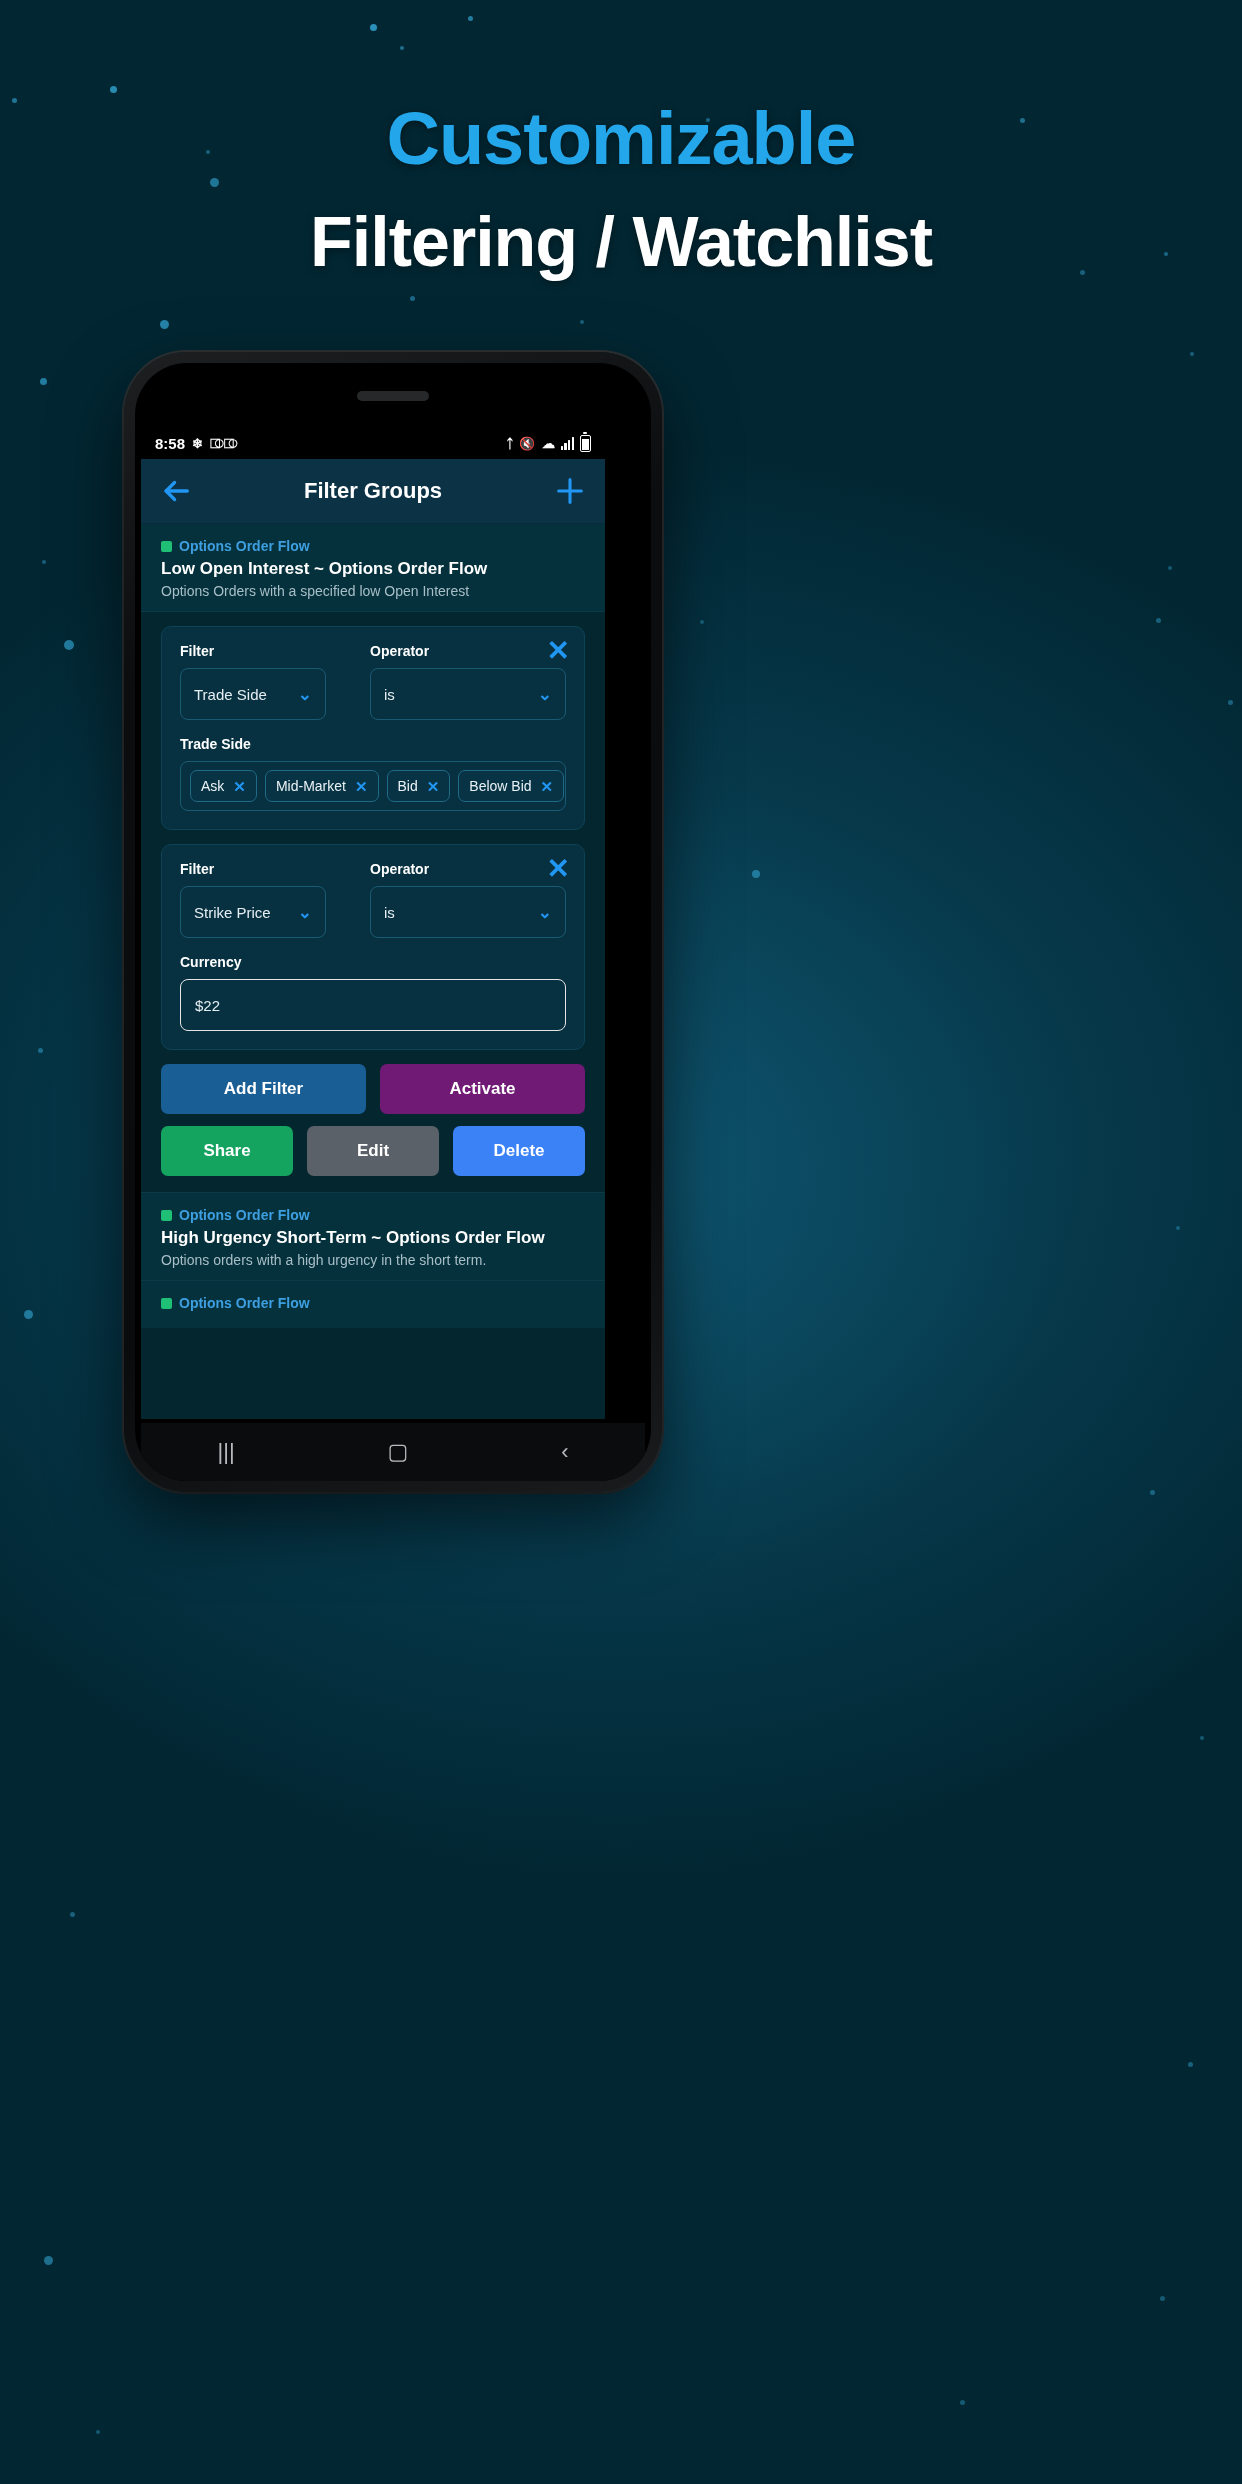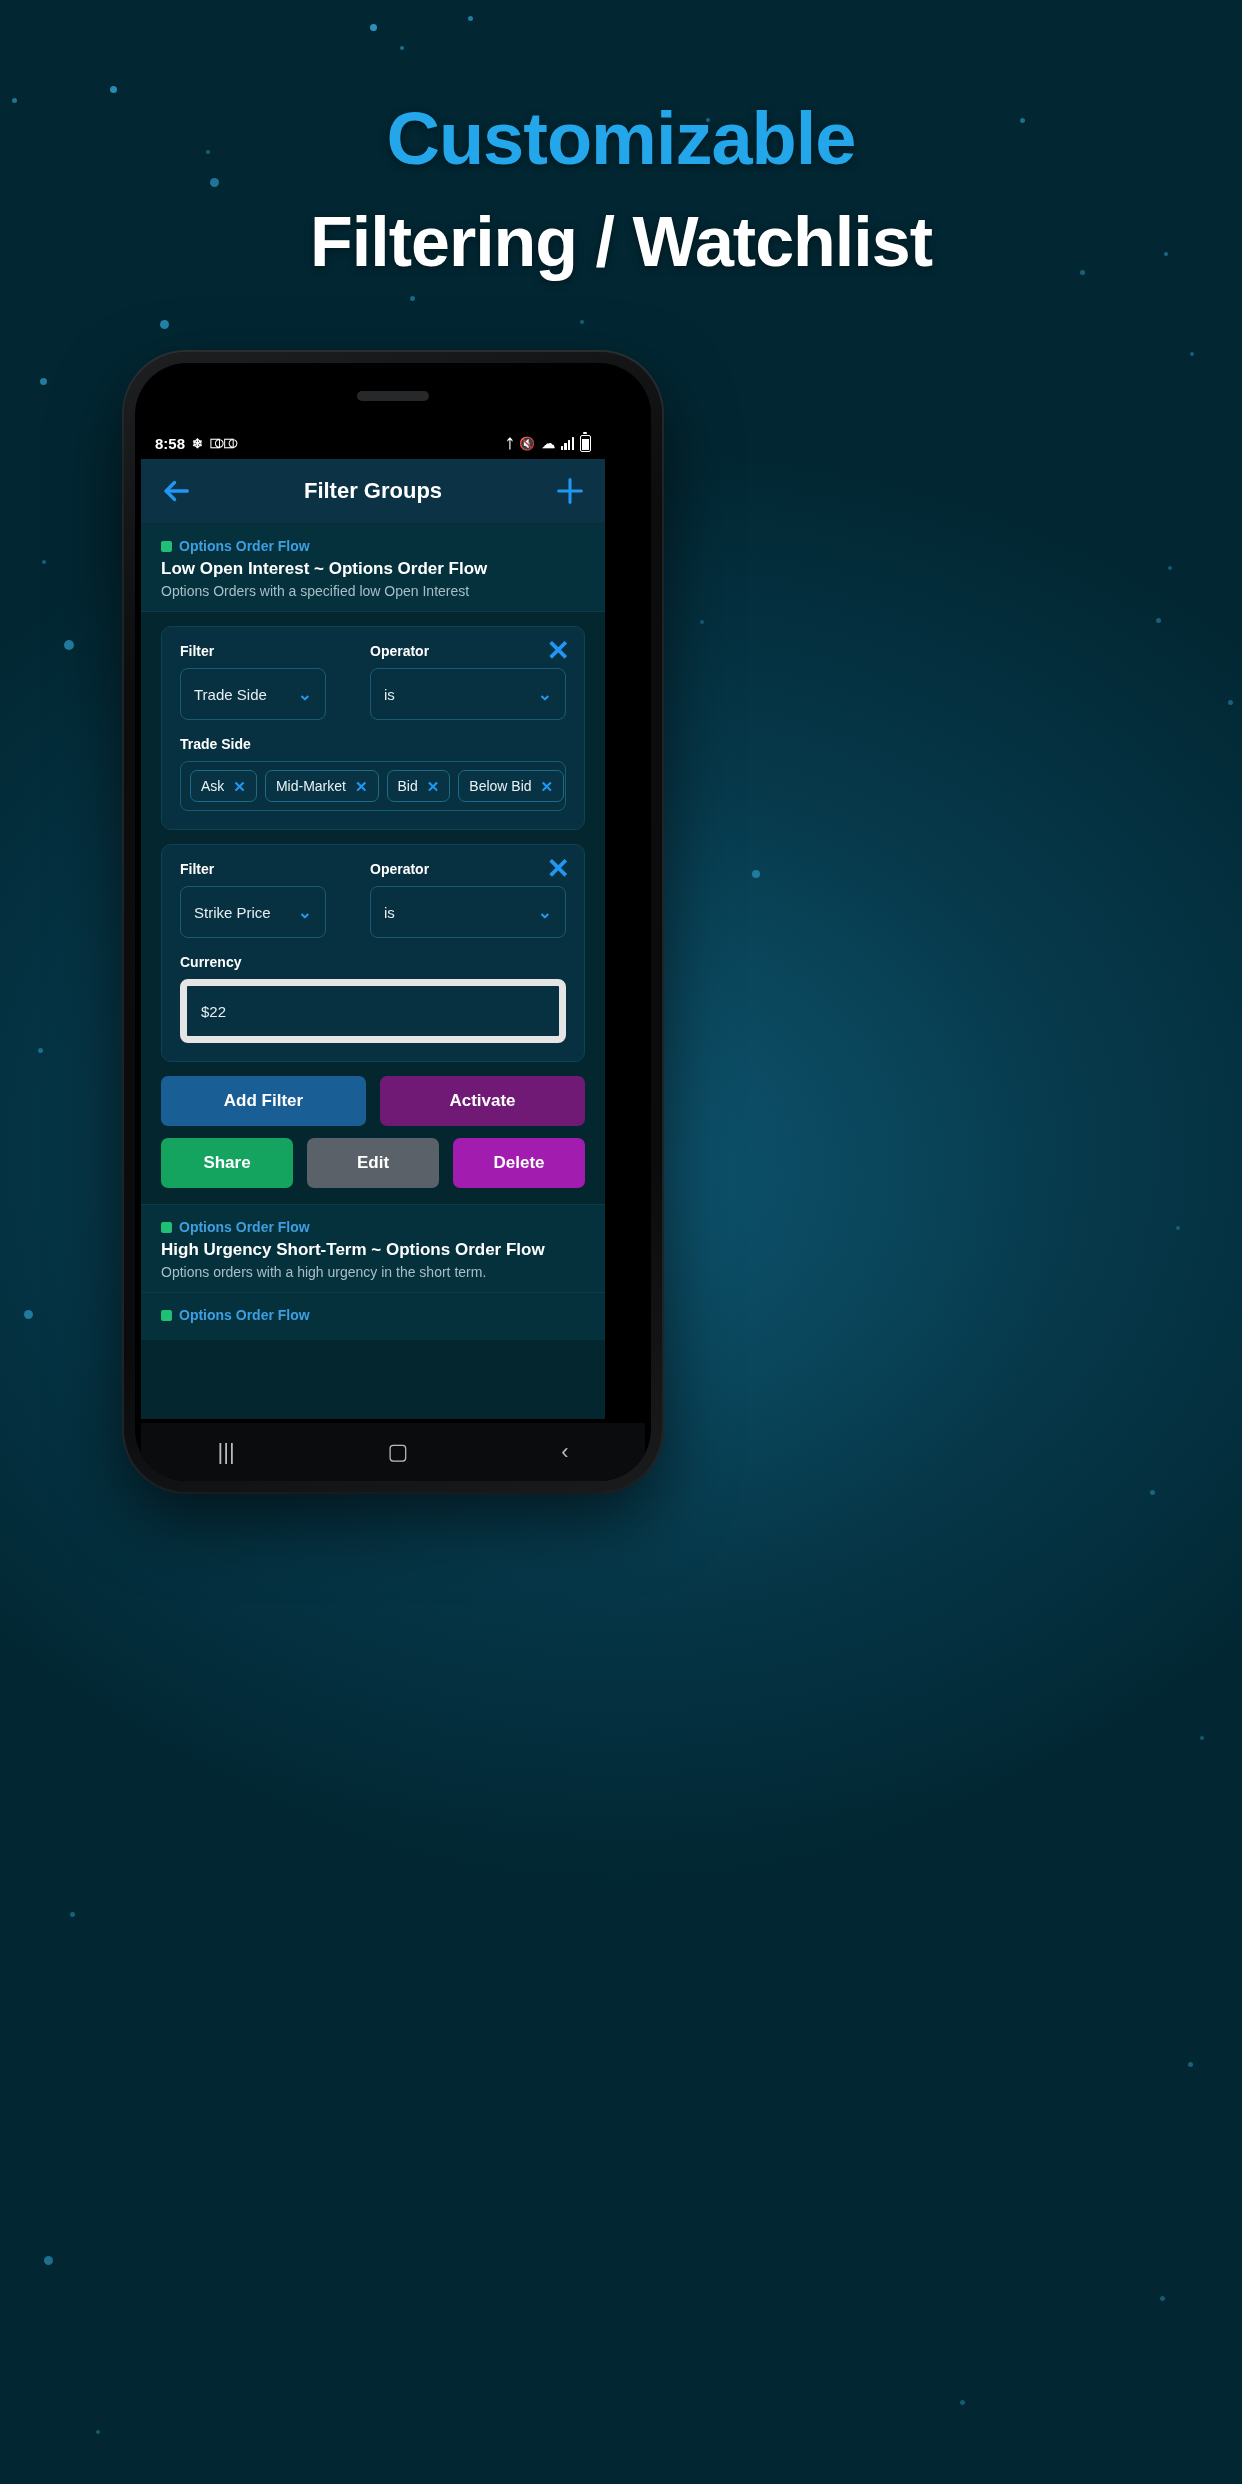--- a/index.html
+++ b/index.html
@@ -116,34 +116,34 @@
     display:flex;gap:8px;align-items:center;overflow:hidden;position:relative;
   }
   .chip{
     border:1px solid #1f6a86;border-radius:7px;padding:7px 10px;
     display:flex;align-items:center;gap:9px;color:#eaf2f6;font-size:14px;
     white-space:nowrap;background:rgba(10,60,78,.25);
   }
   .chip .x{color:#2196f3;font-weight:bold;font-size:15px;line-height:1;}
   .chipbox .more-chev{color:#2196f3;font-size:17px;font-weight:bold;margin-left:-4px;}
   .textfield{
-    height:50px;border:7px solid #e5e5e5;border-radius:8px;
+    height:50px;border:1px solid #e5e5e5;border-radius:8px;
     display:flex;align-items:center;padding:0 14px;color:#e6eef2;font-size:15px;
   }
   
   .btnrow{display:flex;gap:14px;margin:0 20px 12px 20px;}
   .btn{
     flex:1;height:50px;border-radius:7px;display:flex;align-items:center;
     justify-content:center;color:#fff;font-size:17px;font-weight:bold;cursor:pointer;
   }
   .btn.primary{background:#1a5e96;}
   .btn.primary2{background:#701a75;}
   .btn.share{background:#14a45f;}
   .btn.edit{background:#5b6168;}
-  .btn.delete{background:#a21caf;}
+  .btn.delete{background:#3b82f6;}
   .btnrow.sec{margin-bottom:16px;align-items:flex-end;}
   
   #androidnav{
     position:absolute;left:6px;bottom:0;width:504px;height:58px;background:#0b0c0d;
     display:flex;align-items:center;justify-content:space-around;color:#b9bcbe;
   }
   #androidnav .k{font-size:22px;line-height:1;}
 </style>
 </head>
 <body>

